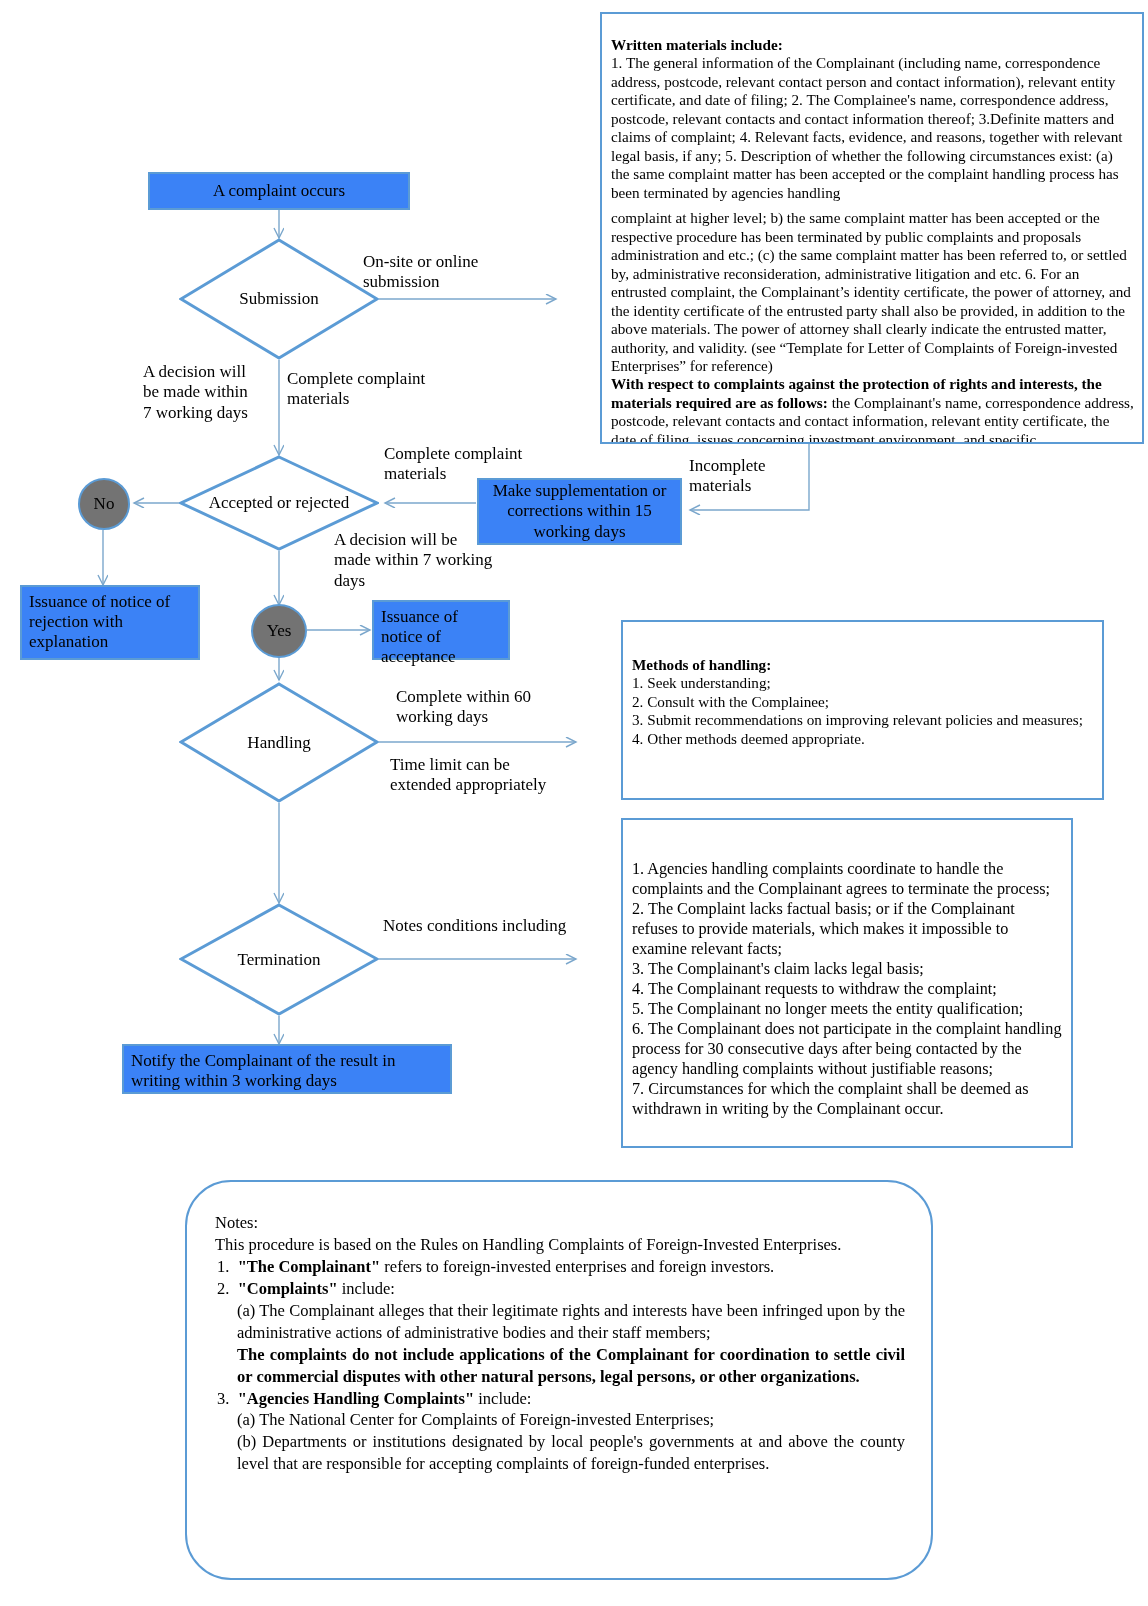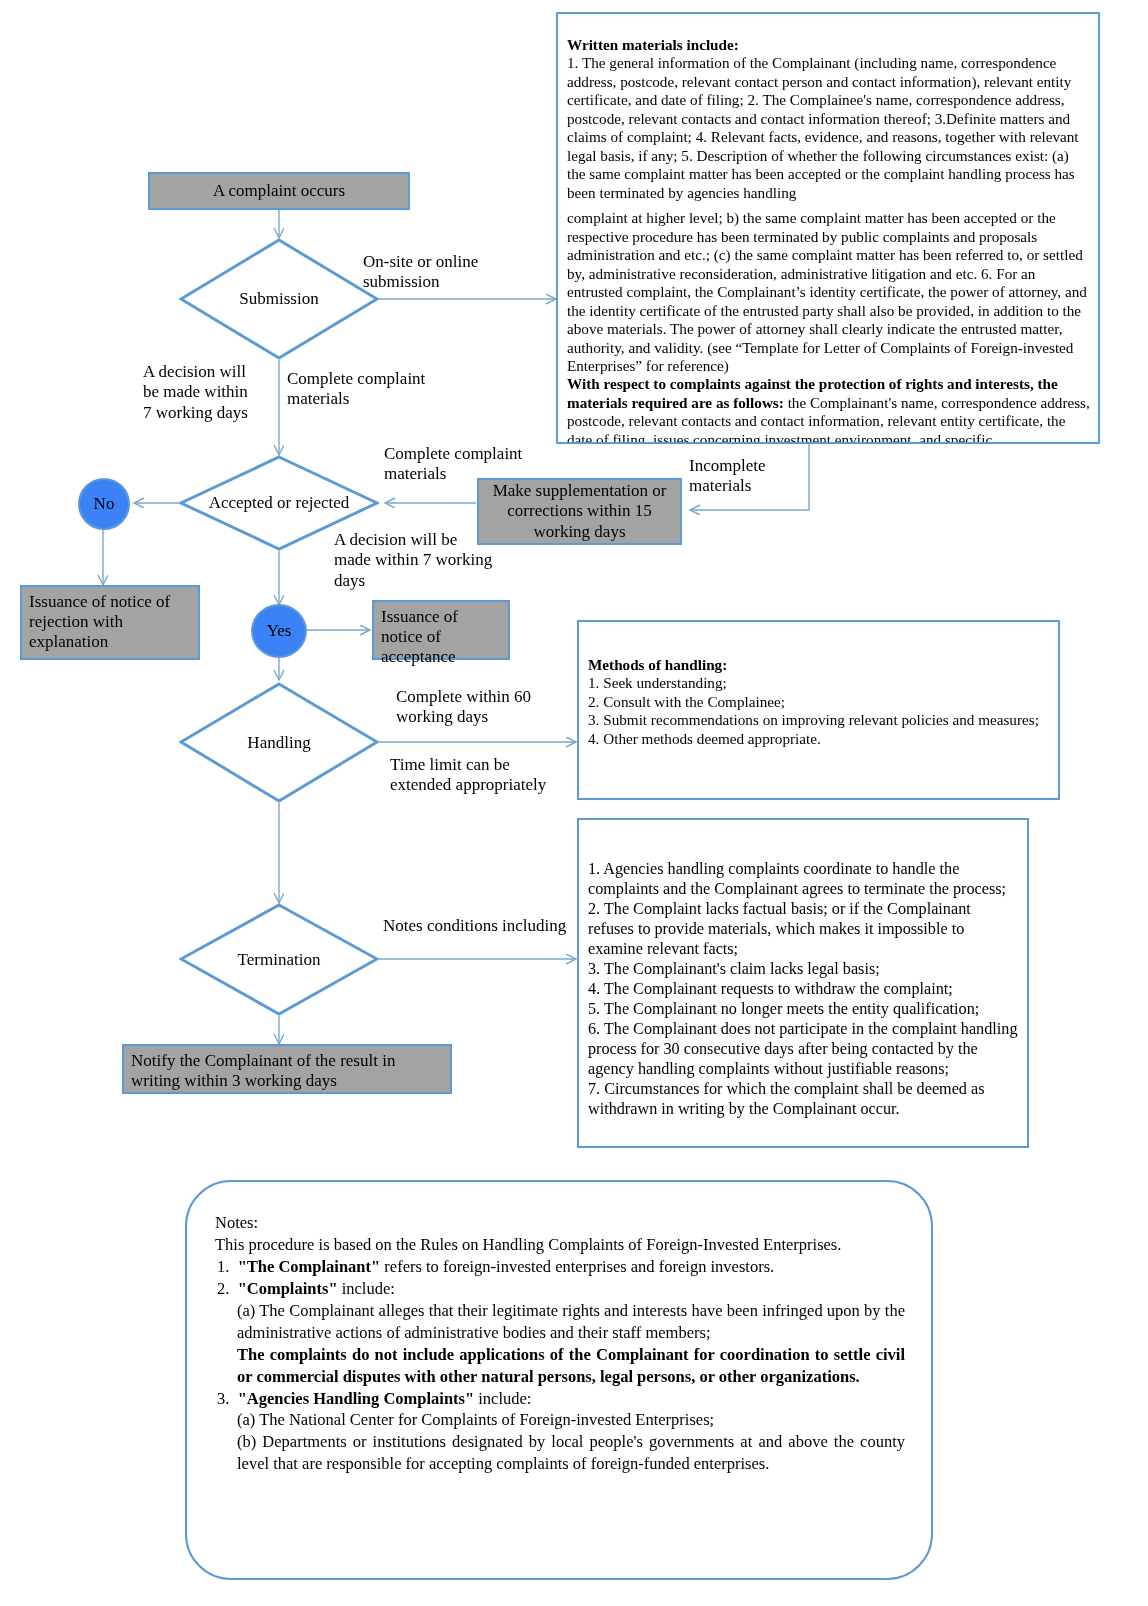--- a/index.html
+++ b/index.html
@@ -25,41 +25,42 @@
     height: 1606px;
     pointer-events: none;
   }
   .node {
     position: absolute;
     box-sizing: border-box;
   }
   
   .rect {
     border: 2.5px solid #5B9BD5;
-    background: #a3a3a3;
+    background: #3b82f6;
     font-size: 17px;
     line-height: 1.18;
     padding: 5px 7px;
   }
   .rect.center {
     display: flex;
     align-items: center;
     justify-content: center;
     text-align: center;
     padding: 0;
   }
   
   .panel {
     border: 2px solid #5B9BD5;
     background: #ffffff;
     font-size: 15.2px;
     line-height: 1.215;
     padding: 6px 8px 6px 9px;
     overflow: hidden;
     text-align: left;
+    margin-left: 44px;
   }
   .panel p { margin: 0; }
   .panel b { font-weight: bold; }
   
   .capsule {
     border: 2.5px solid #5B9BD5;
     border-radius: 46px;
     background: #ffffff;
     font-size: 16.5px;
     line-height: 1.33;
@@ -84,21 +85,21 @@
     justify-content: center;
     text-align: center;
     font-size: 17px;
     line-height: 1.15;
   }
   
   .ellipse {
     position: absolute;
     border: 2.5px solid #5B9BD5;
     border-radius: 50%;
-    background: #3b82f6;
+    background: #737373;
     display: flex;
     align-items: center;
     justify-content: center;
     font-size: 17px;
     box-sizing: border-box;
   }
   
   .elabel {
     position: absolute;
     font-size: 17px;

